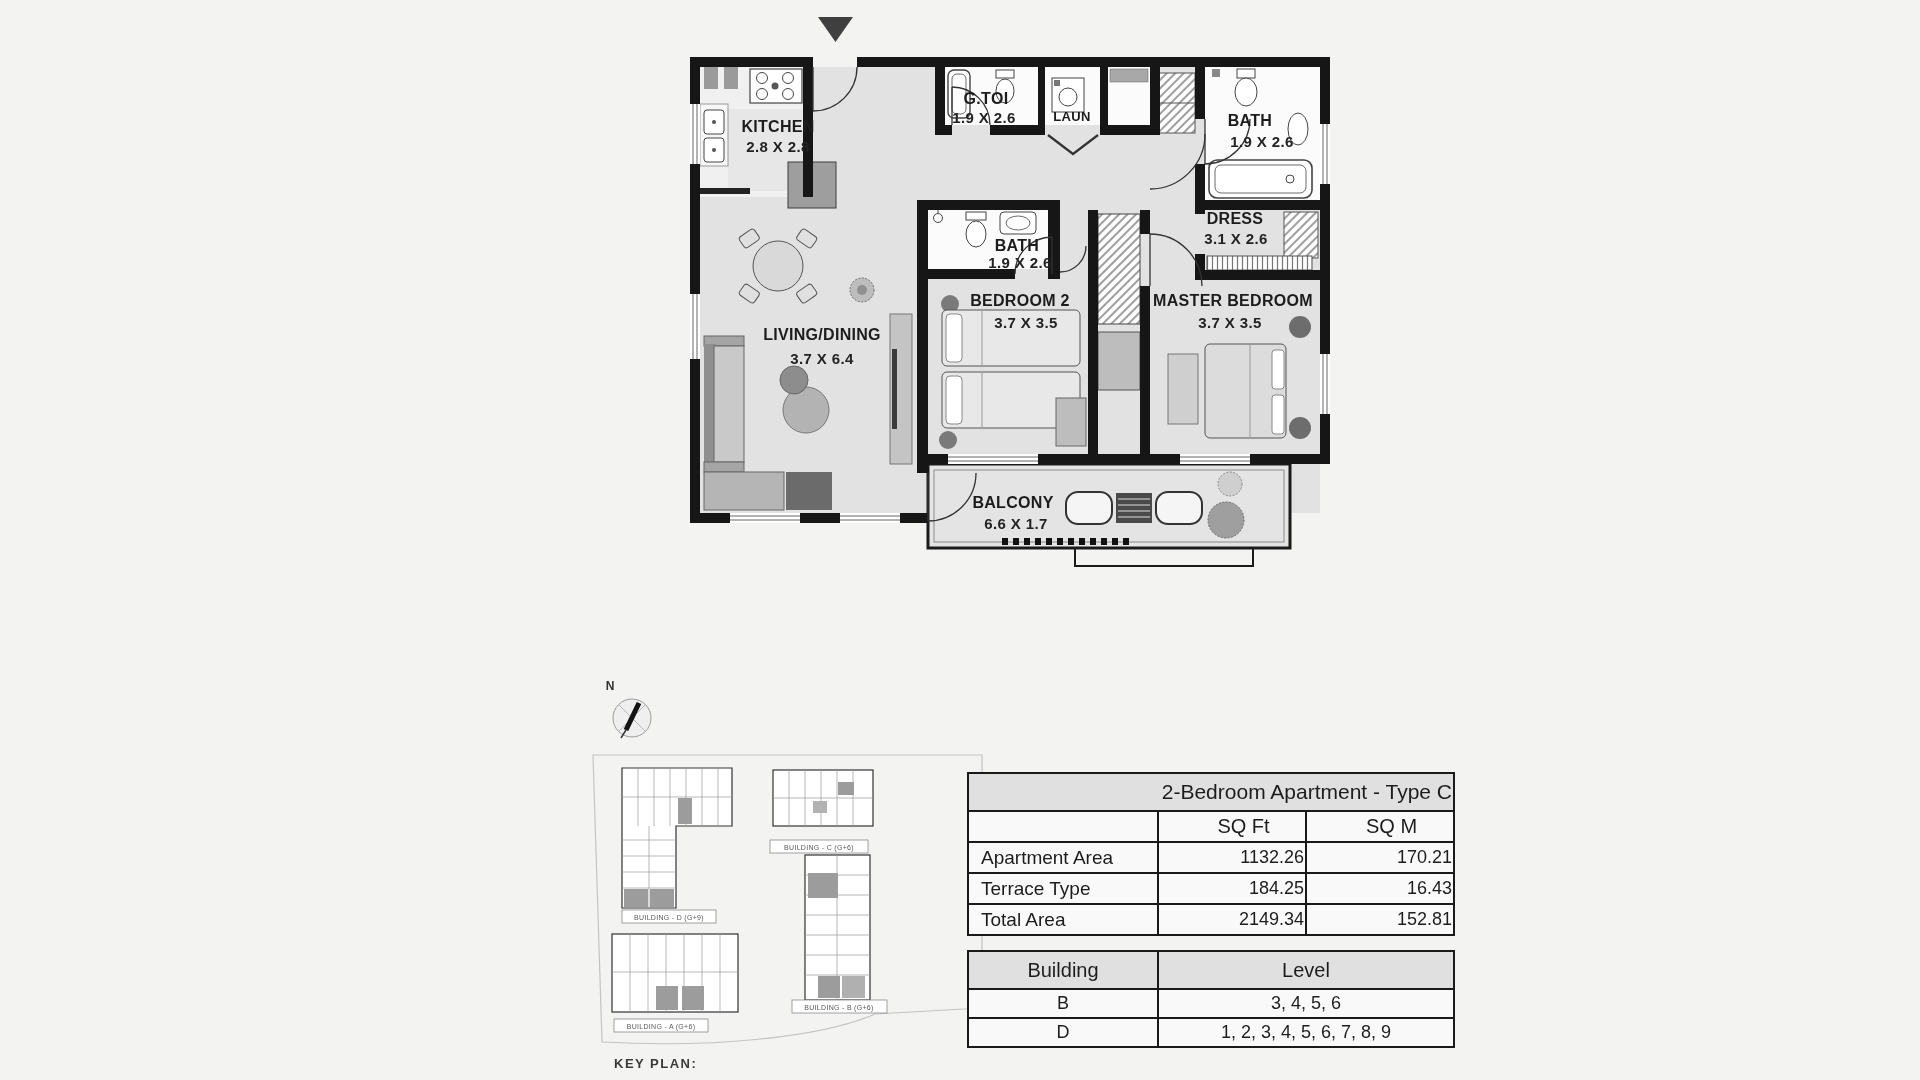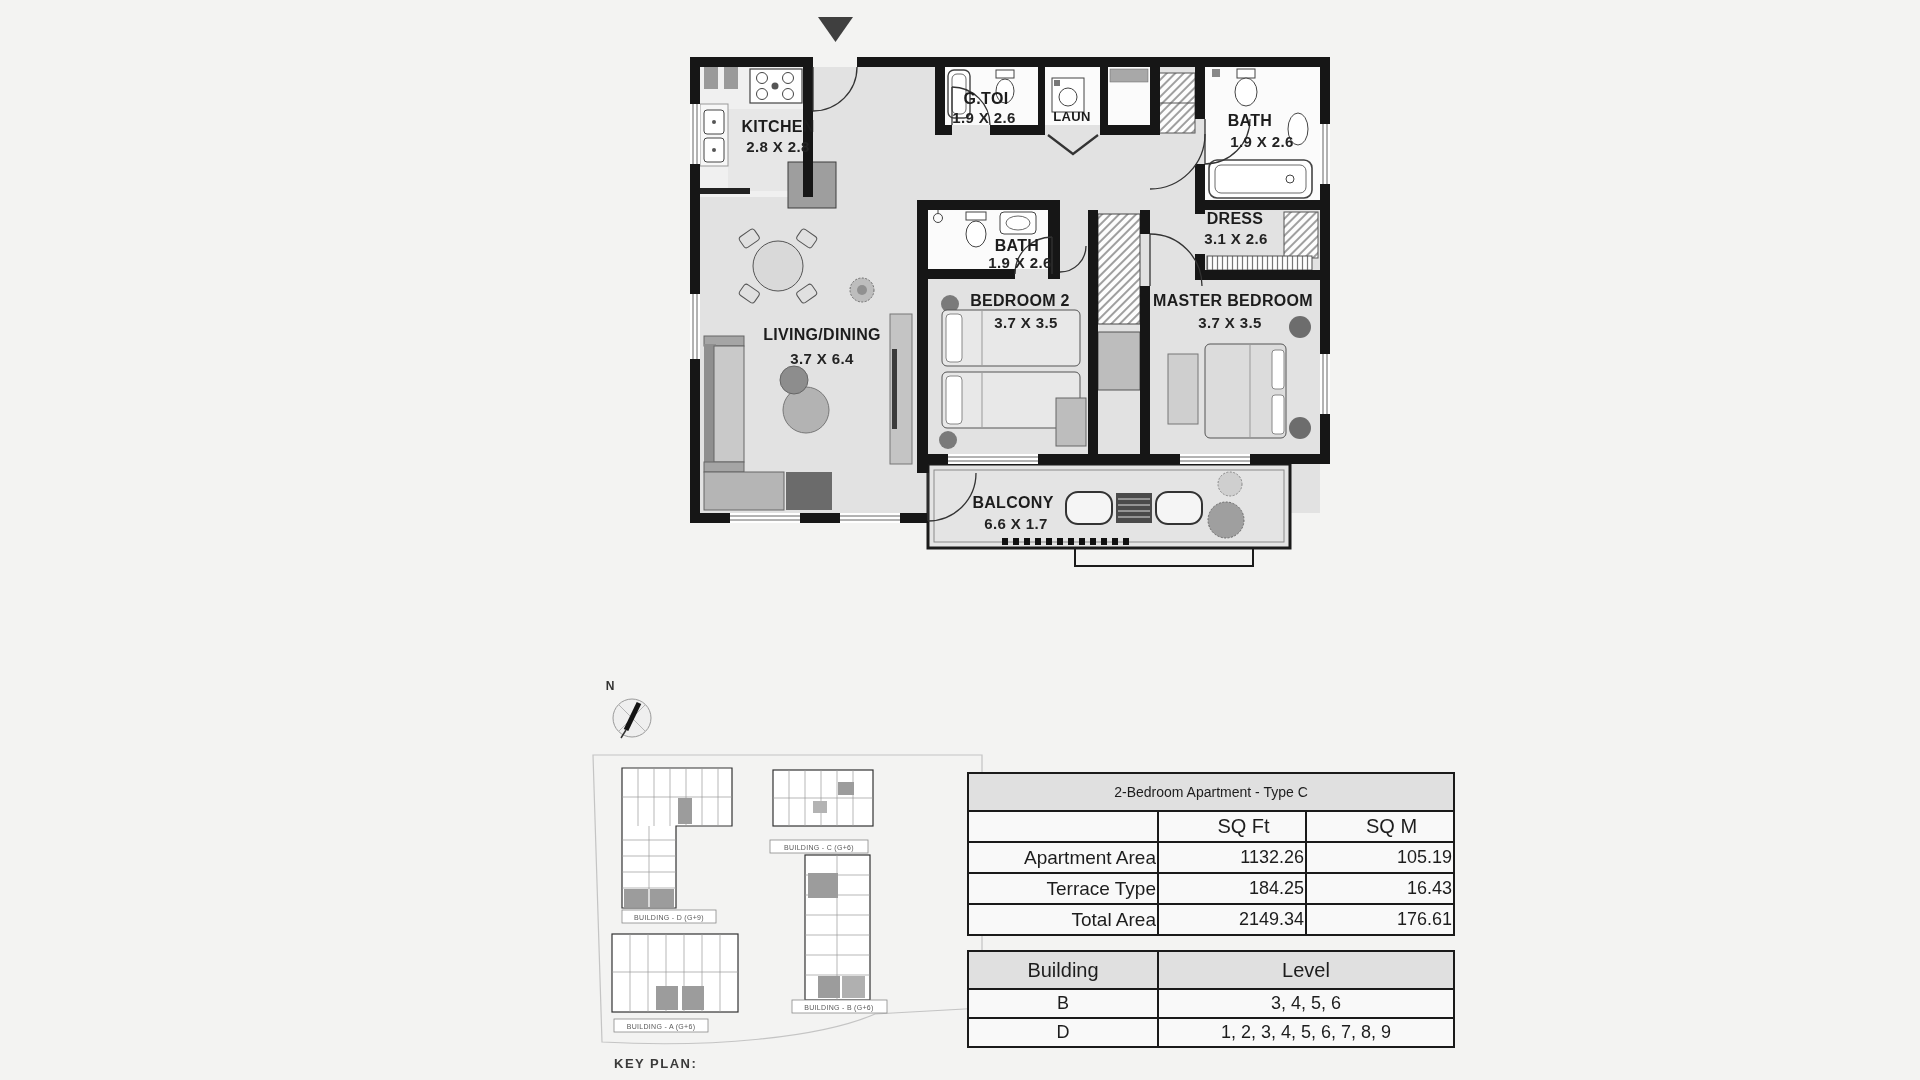--- a/index.html
+++ b/index.html
@@ -19,23 +19,23 @@
   #key-wrap{position:absolute;left:580px;top:670px;width:420px;height:410px;}
   .kp-label{font-size:7px;fill:#5a5a5a;letter-spacing:.3px;}
   .kp-title{font-size:13px;font-weight:700;fill:#3a3a3a;letter-spacing:1.5px;text-anchor:start;}
   .kp-n{font-size:12px;font-weight:700;fill:#333;}
 
   
   table{border-collapse:collapse;table-layout:fixed;background:#f9f9f9;}
   td,th{border:2px solid #1a1a1a;overflow:hidden;white-space:nowrap;}
   #area-table{position:absolute;left:967px;top:772px;width:486px;}
   #building-table{position:absolute;left:967px;top:950px;width:486px;}
-  .title-cell{background:#e0e0e0;height:34px;font-size:14px;font-weight:500;text-align:center;}
+  .title-cell{background:#e0e0e0;height:34px;font-size:21px;font-weight:500;text-align:right;}
   .colhead{height:27px;font-size:20px;font-weight:500;text-align:center;padding-left:24px;}
-  .rowlabel{height:27px;font-size:19px;text-align:right;padding-left:12px;font-weight:400;border-radius:6px;}
+  .rowlabel{height:27px;font-size:19px;text-align:left;padding-left:12px;font-weight:400;border-radius:6px;}
   .numcell{height:27px;font-size:18px;text-align:right;font-weight:400;}
   .bt-head{background:#e0e0e0;height:34px;font-size:20px;font-weight:500;text-align:center;}
   .bt-cell{height:25px;font-size:18px;text-align:center;}
 </style>
 </head>
 <body>
 
 <div id="page">
 
   <div id="plan-wrap">
@@ -412,31 +412,31 @@
         <th class="title-cell" colspan="3">2-Bedroom Apartment - Type C</th>
       </tr>
       <tr>
         <td class="colhead"></td>
         <td class="colhead">SQ Ft</td>
         <td class="colhead">SQ M</td>
       </tr>
       <tr>
         <td class="rowlabel">Apartment Area</td>
         <td class="numcell">1132.26</td>
-        <td class="numcell">105.19</td>
+        <td class="numcell">170.21</td>
       </tr>
       <tr>
         <td class="rowlabel">Terrace Type</td>
         <td class="numcell">184.25</td>
         <td class="numcell">16.43</td>
       </tr>
       <tr>
         <td class="rowlabel">Total Area</td>
         <td class="numcell">2149.34</td>
-        <td class="numcell">176.61</td>
+        <td class="numcell">152.81</td>
       </tr>
     </tbody>
   </table>
 
   <table id="building-table">
     <colgroup>
         <col style="width:190px">
         <col style="width:296px">
       </colgroup>
     <tbody>

